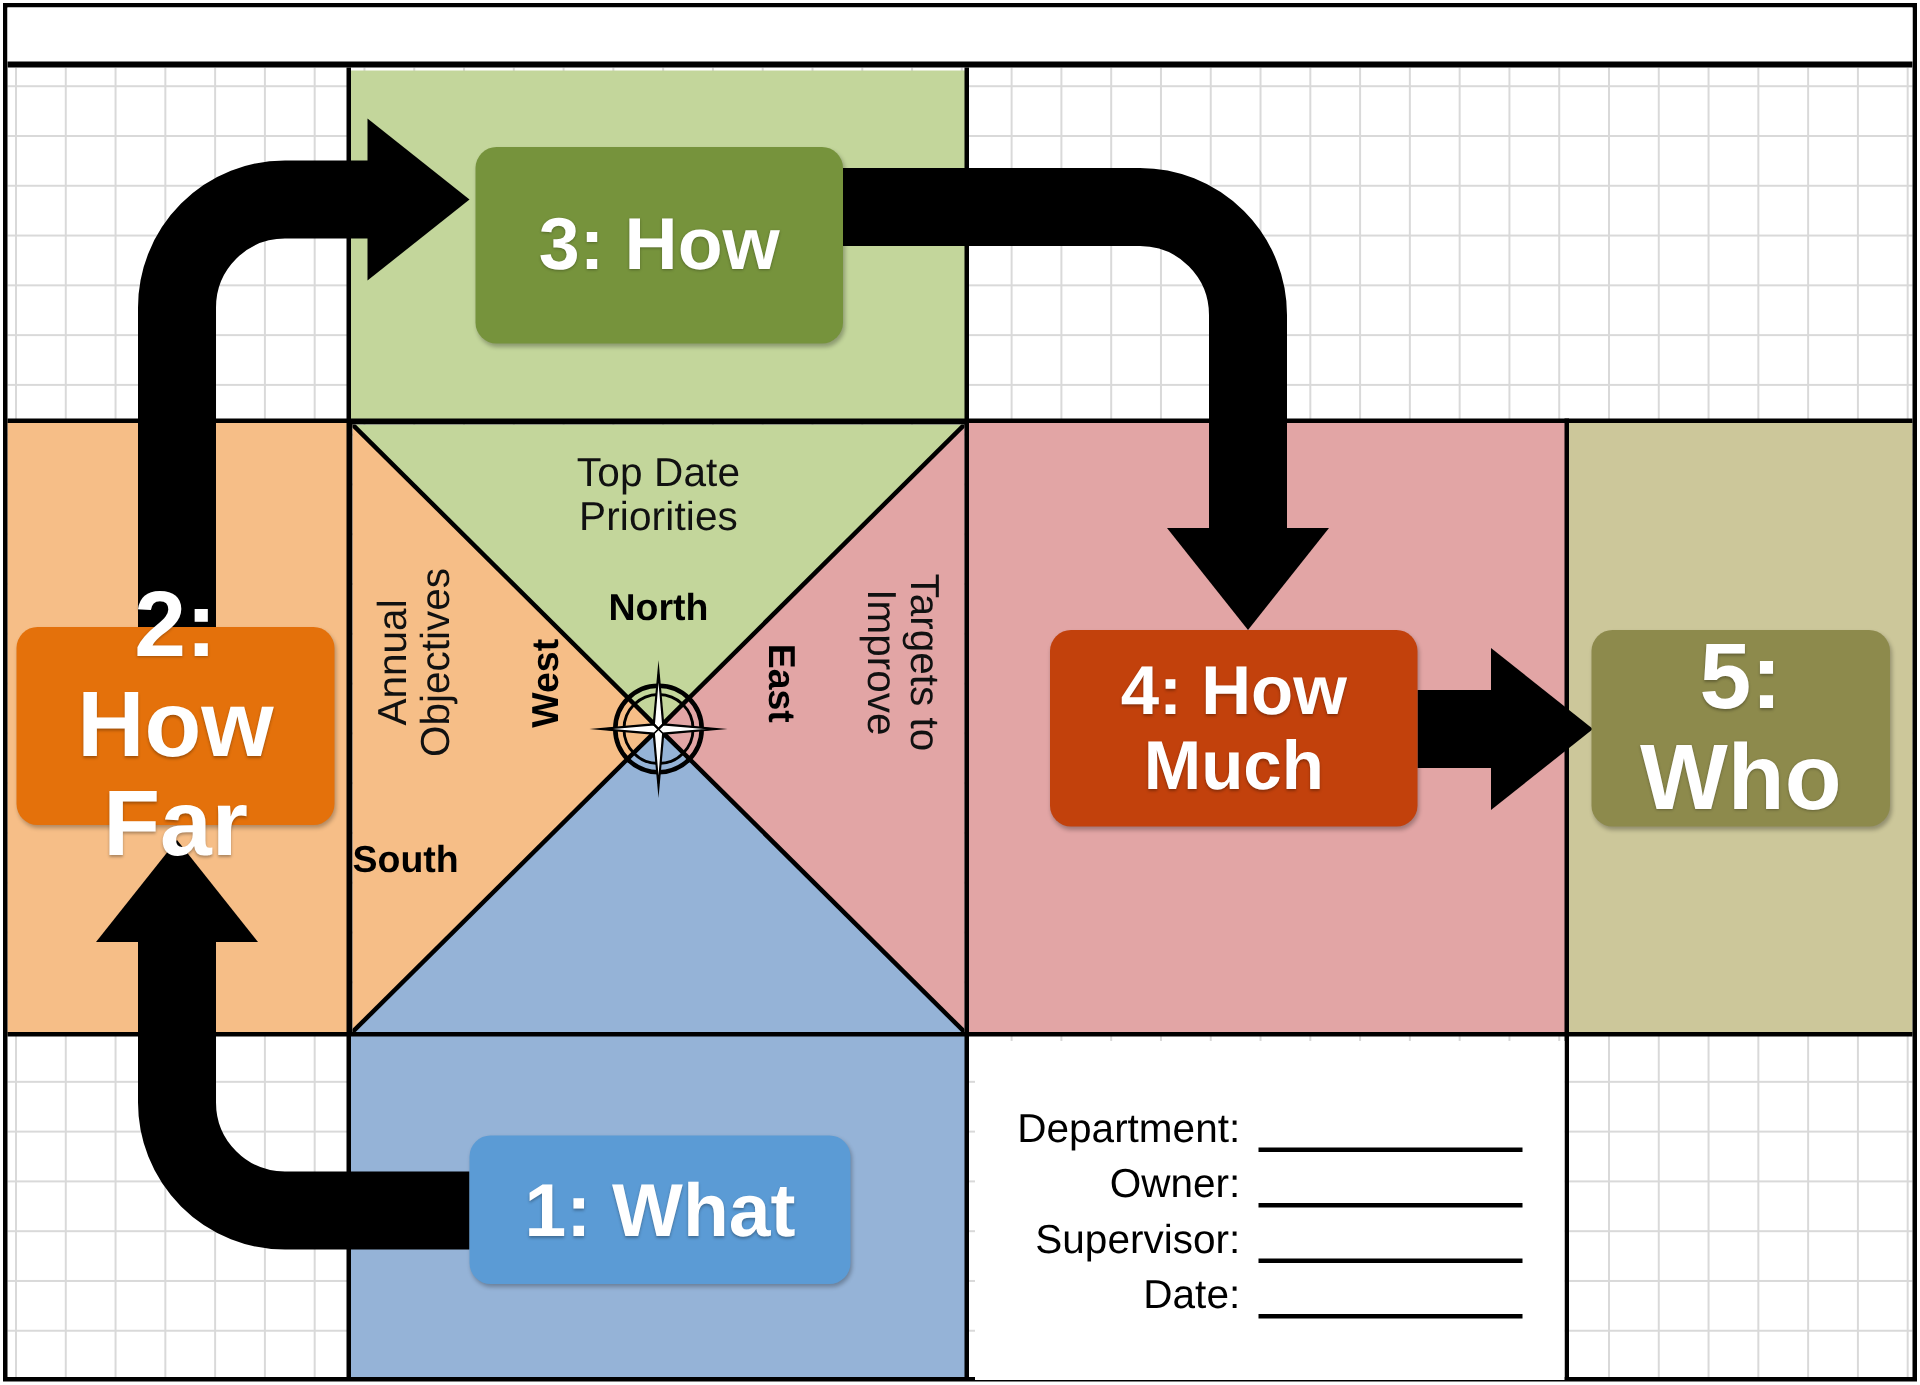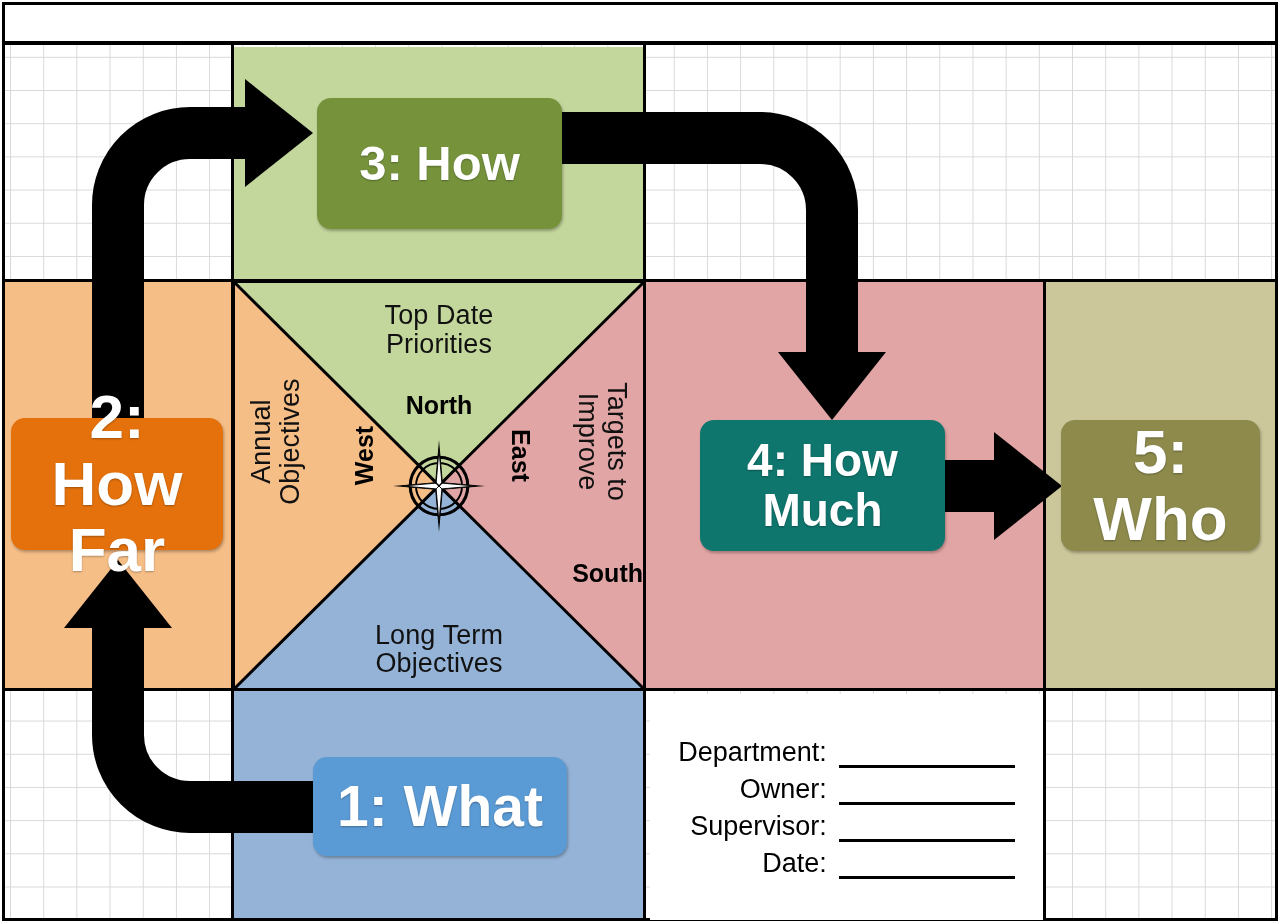--- a/index.html
+++ b/index.html
@@ -107,21 +107,21 @@
 
   .compass-dir{
     position:absolute;
     font-weight:bold;
     font-size:25px;
     color:#000;
     z-index:8;
     white-space:nowrap;
   }
   #dir-north{left:0;right:0;text-align:center;top:108px;}
-  #dir-south{left:0;right:0;text-align:right;bottom:100px;margin-top:24px;}
+  #dir-south{left:0;right:0;text-align:left;bottom:100px;margin-top:24px;}
   #dir-west{left:100px;top:158px;transform:rotate(-90deg);transform-origin:center;}
   #dir-east{right:96px;top:158px;transform:rotate(90deg);transform-origin:center;}
 
   #compass-rose{
     position:absolute;
     left:50%;top:50%;
     width:96px;height:96px;
     margin-left:-48px;margin-top:-48px;
     z-index:9;
   }
@@ -136,21 +136,21 @@
     color:#fff;
     font-weight:bold;
     line-height:1.08;
     white-space:pre-line;
     text-shadow:0 1px 2px rgba(0,0,0,.30);
     box-shadow:1px 2px 3px rgba(0,0,0,.28);
     box-sizing:border-box;
     padding:4px 10px;
   }
 
-  #box-1{left:313px;top:757px;width:254px;height:99px;font-size:57px;}
+  #box-1{left:313px;top:757px;width:254px;height:99px;font-size:50px;}
   #box-2{left:11px;top:418px;width:212px;height:132px;font-size:62px;}
   #box-3{left:317px;top:98px;width:245px;height:131px;font-size:49px;}
   #box-4{left:700px;top:420px;width:245px;height:131px;font-size:46px;}
   #box-5{left:1061px;top:420px;width:199px;height:131px;font-size:62px;}
 
   
   #arrows{
     position:absolute;left:0;top:0;width:1280px;height:923px;
     z-index:10;pointer-events:none;
   }
@@ -235,22 +235,20 @@
         <polygon points="412,0 412,409 206,204.5" fill="#E2A5A5"></polygon>
         <polygon points="412,409 0,409 206,204.5" fill="#95B3D7"></polygon>
         <polygon points="0,409 0,0 206,204.5" fill="#F6BE87"></polygon>
         <line x1="0" y1="0" x2="412" y2="409" stroke="#000" stroke-width="3"></line>
         <line x1="412" y1="0" x2="0" y2="409" stroke="#000" stroke-width="3"></line>
       </svg>
     </div>
 
     <div class="qlabel" id="lbl-north-txt">Top Date
 Priorities</div>
-    <div class="qlabel" id="lbl-south-txt">Long Term
-Objectives</div>
     <div class="qlabel-rot" id="lbl-west-txt">Annual
 Objectives</div>
     <div class="qlabel-rot" id="lbl-east-txt">Targets to
 Improve</div>
 
     <div class="compass-dir" id="dir-north">North</div>
     <div class="compass-dir" id="dir-south">South</div>
     <div class="compass-dir" id="dir-west">West</div>
     <div class="compass-dir" id="dir-east">East</div>
 
@@ -299,20 +297,20 @@
     <g>
       <path d="M 945,486 L 1000,486" fill="none" stroke="#000" stroke-width="52" stroke-linecap="butt"></path>
       <polygon points="1062,486 994,540 994,432" fill="#000"></polygon>
     </g>
   </svg>
 
   <div class="stepbox" id="box-1" style="background:#5B9BD5;">1: What</div>
   <div class="stepbox" id="box-2" style="background:#E4710B;">2: How
 Far</div>
   <div class="stepbox" id="box-3" style="background:#76933C;">3: How</div>
-  <div class="stepbox" id="box-4" style="background:#0f766e;">4: How
+  <div class="stepbox" id="box-4" style="background:#c2410c;">4: How
 Much</div>
   <div class="stepbox" id="box-5" style="background:#8D8A4C;">5: Who</div>
 
   <div class="header-strip"></div>
   <div class="frame-outer"></div>
 
 </div>
 
 </body></html>

